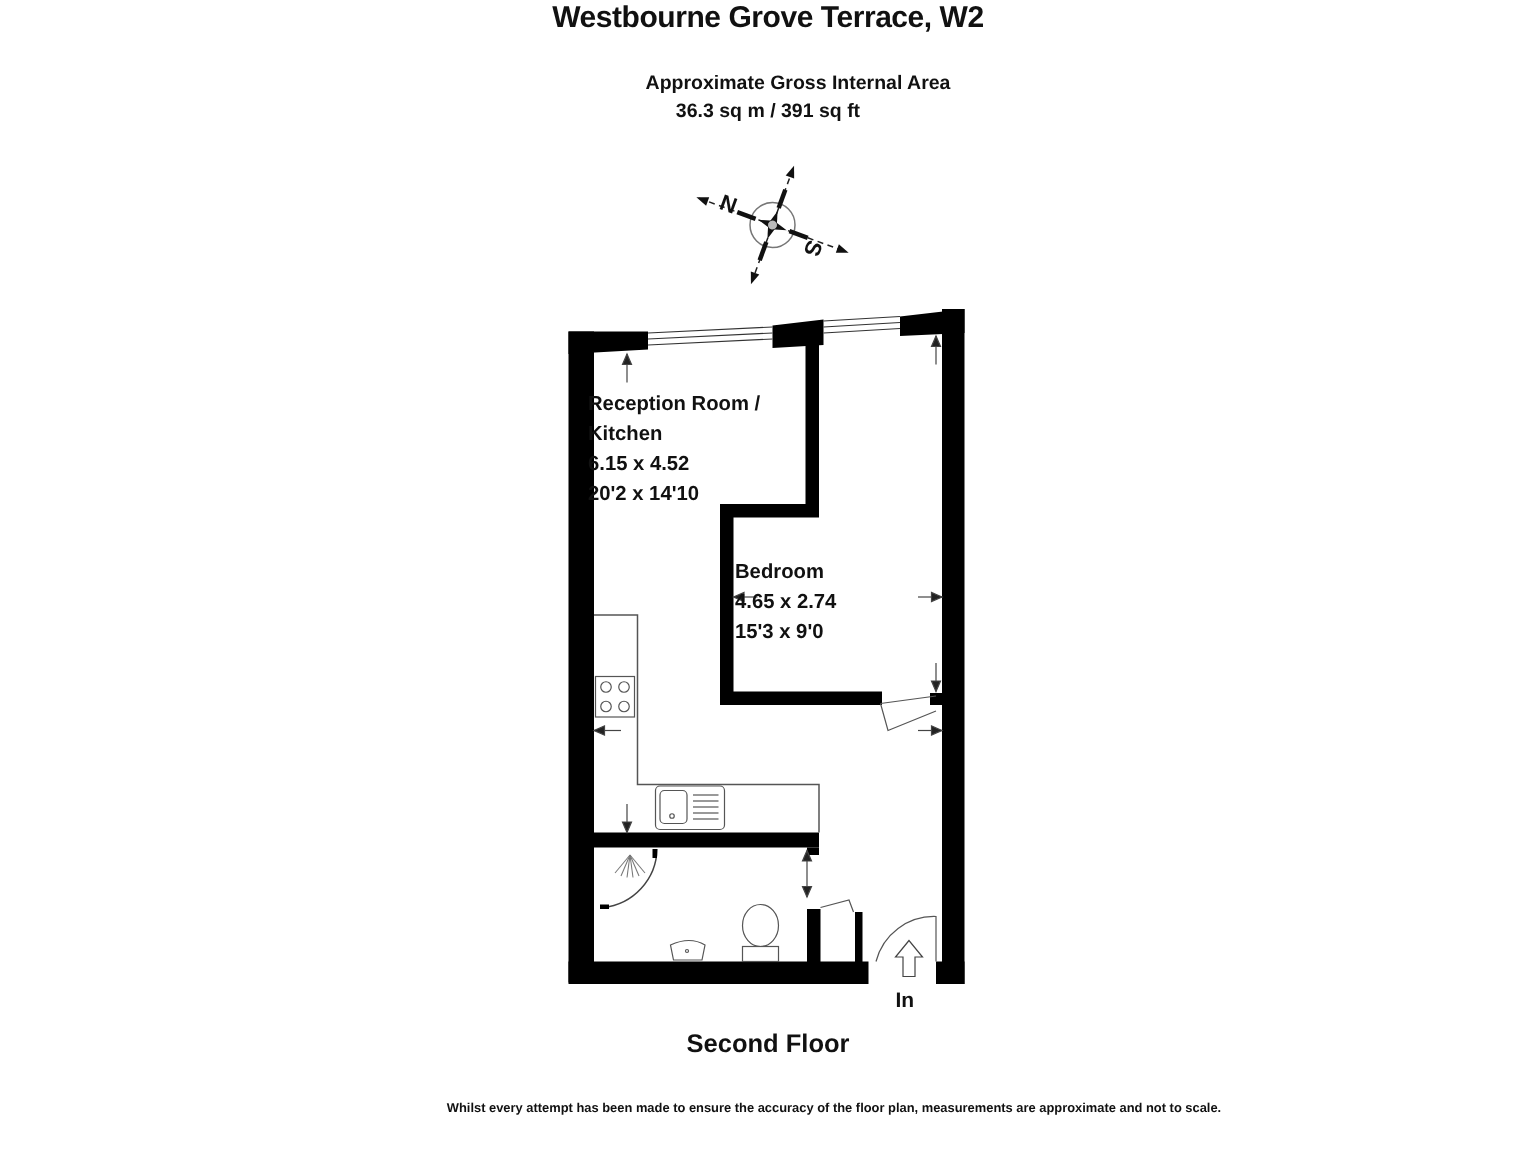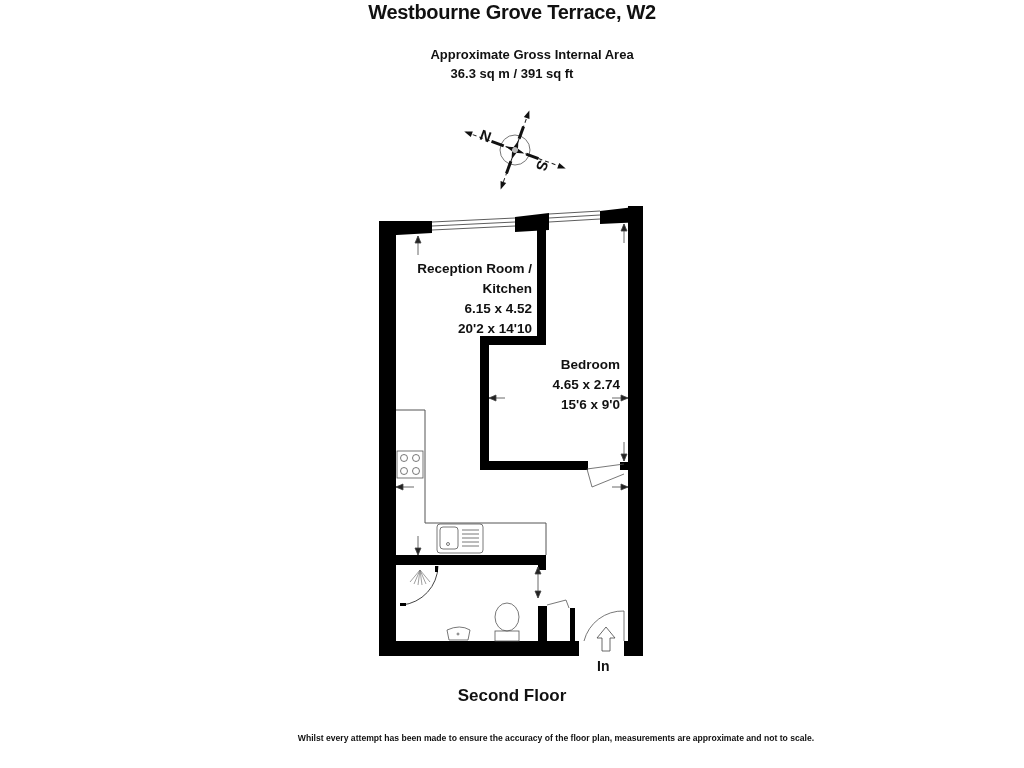--- a/index.html
+++ b/index.html
@@ -1,20 +1,20 @@
 <!DOCTYPE html>
 <html><head>
 <meta charset="utf-8">
 <style>
   html,body{margin:0;padding:0;background:#ffffff;}
   body{width:1024px;height:768px;position:relative;overflow:hidden;font-family:"Liberation Sans","DejaVu Sans",sans-serif;color:#111;}
   .title{position:absolute;left:0;width:1024px;top:0;text-align:center;font-weight:bold;font-size:20px;letter-spacing:-0.3px;}
   .sub{position:absolute;left:0;width:1024px;text-align:center;font-weight:bold;font-size:13px;}
   .plan{position:absolute;left:0;top:0;}
-  .lbl{position:absolute;text-align:right;font-weight:bold;font-size:13.5px;line-height:20px;}
+  .lbl{position:absolute;text-align:left;font-weight:bold;font-size:13.5px;line-height:20px;}
   .floor{position:absolute;left:0;width:1024px;top:686px;text-align:center;font-weight:bold;font-size:17px;}
   .disc{position:absolute;left:0;width:1024px;top:732px;text-align:center;font-weight:bold;font-size:8.6px;line-height:12px;padding-left:44px;}
   .in{position:absolute;left:597px;top:658px;font-weight:bold;font-size:14px;text-align:center;}
 </style>
 </head>
 <body>
 
 <div class="title" style="top:1px;">Westbourne Grove Terrace, W2</div>
 <div class="sub" style="top:47px;padding-left:20px;">Approximate Gross Internal Area</div>
 <div class="sub" style="top:66px;">36.3 sq m / 391 sq ft</div>
@@ -162,24 +162,24 @@
   </g>
 </svg>
 
 <div class="lbl" style="left:392px;top:259px;width:140px;">
   <div>Reception Room /</div>
   <div>Kitchen</div>
   <div>6.15 x 4.52</div>
   <div>20'2 x 14'10</div>
 </div>
 
-<div class="lbl" style="left:490px;top:355px;width:130px;">
+<div class="lbl" style="left:490px;top:371px;width:130px;">
   <div>Bedroom</div>
   <div>4.65 x 2.74</div>
-  <div>15'6 x 9'0</div>
+  <div>15'3 x 9'0</div>
 </div>
 
 <div class="in">In</div>
 
 <div class="floor">Second Floor</div>
 
 <div class="disc">
   <div>Whilst every attempt has been made to ensure the accuracy of the floor plan, measurements are approximate and not to scale.</div>
 </div>
 

